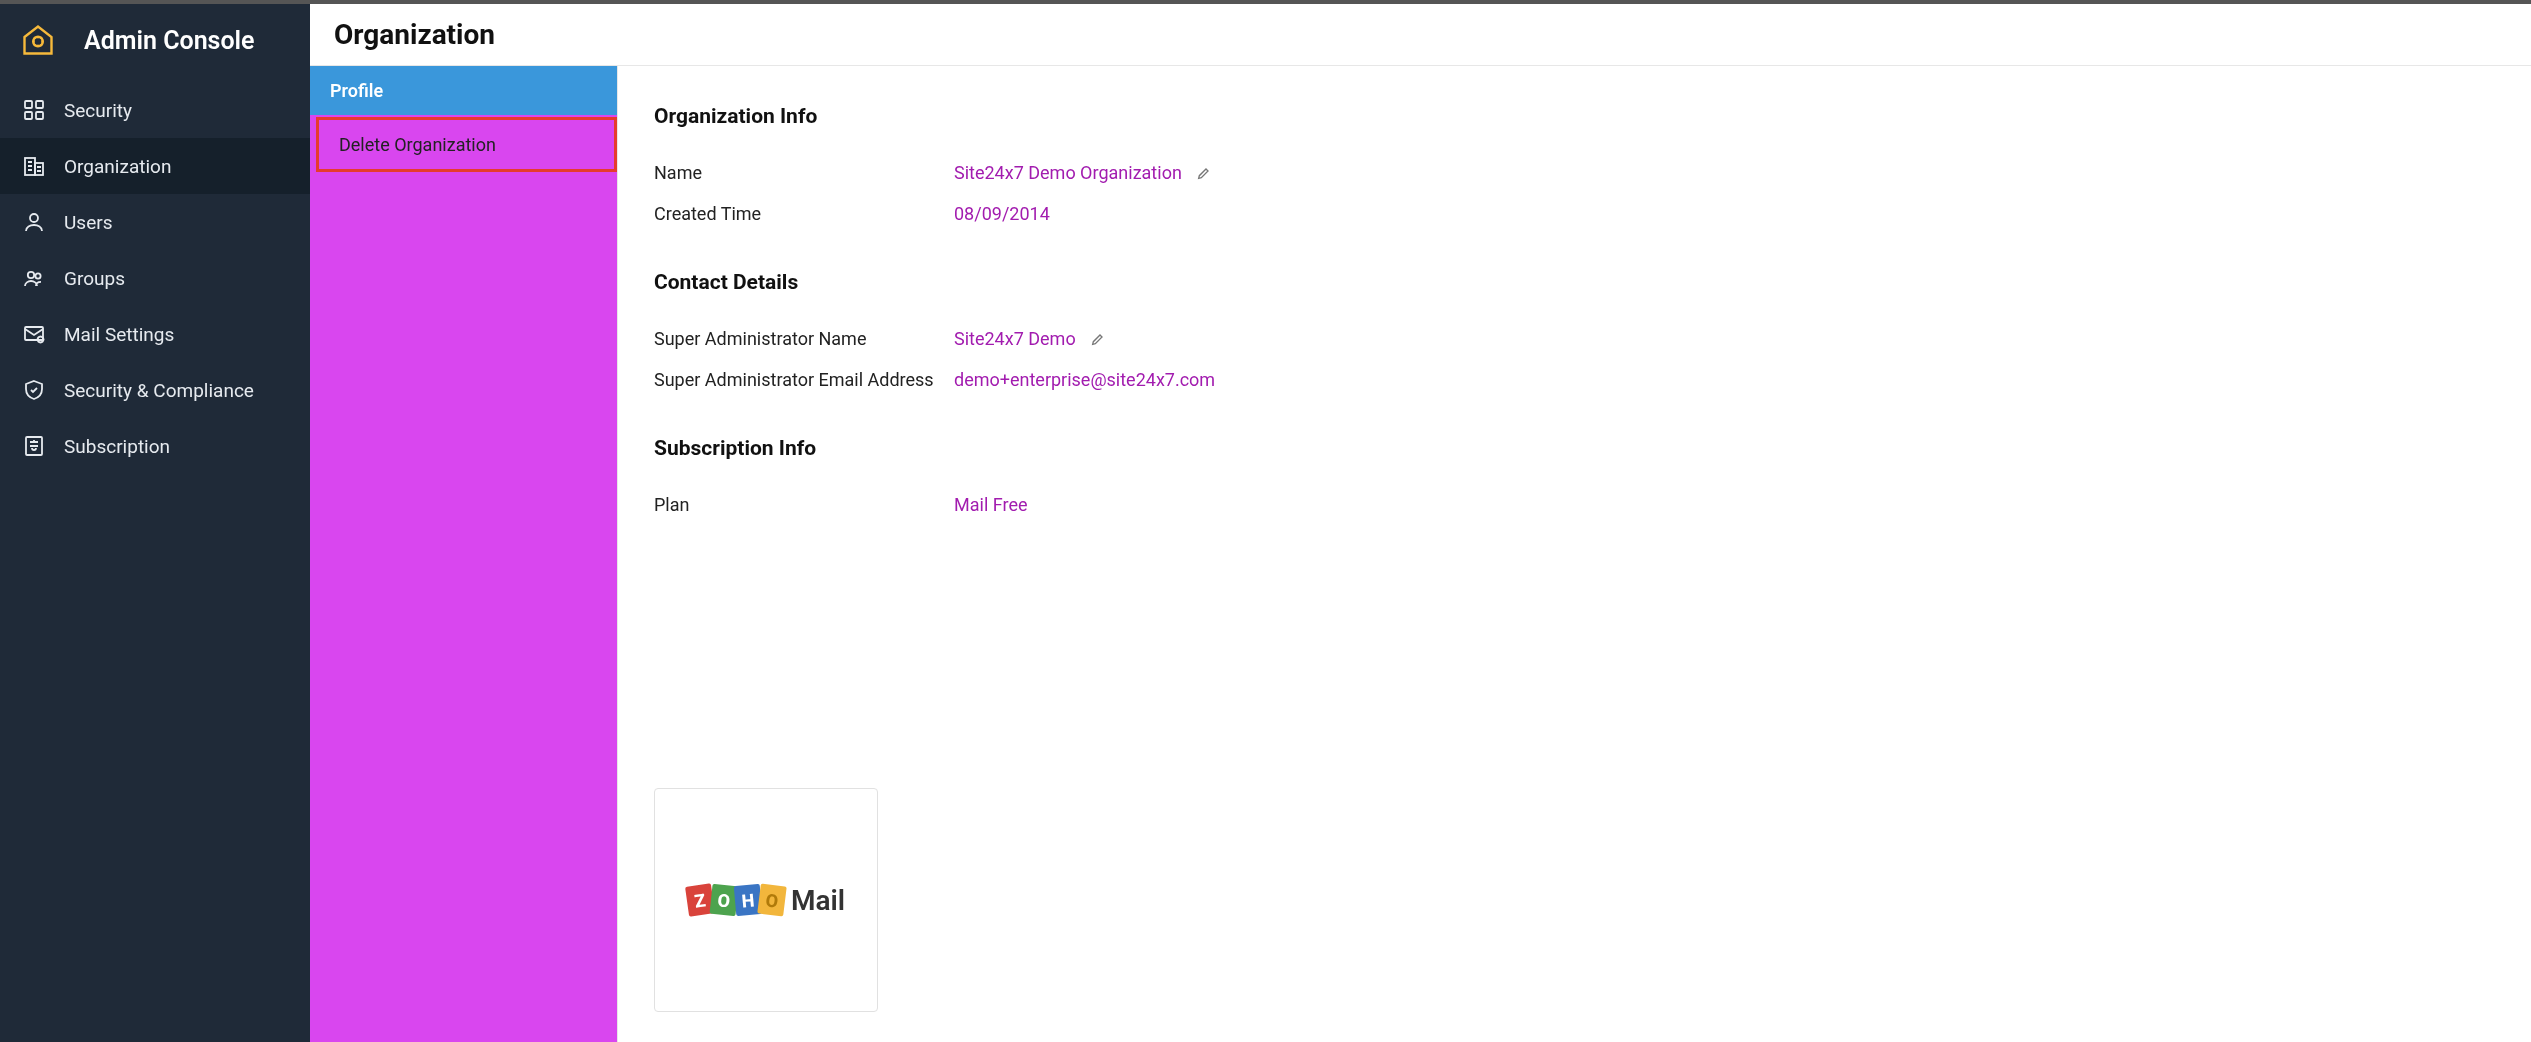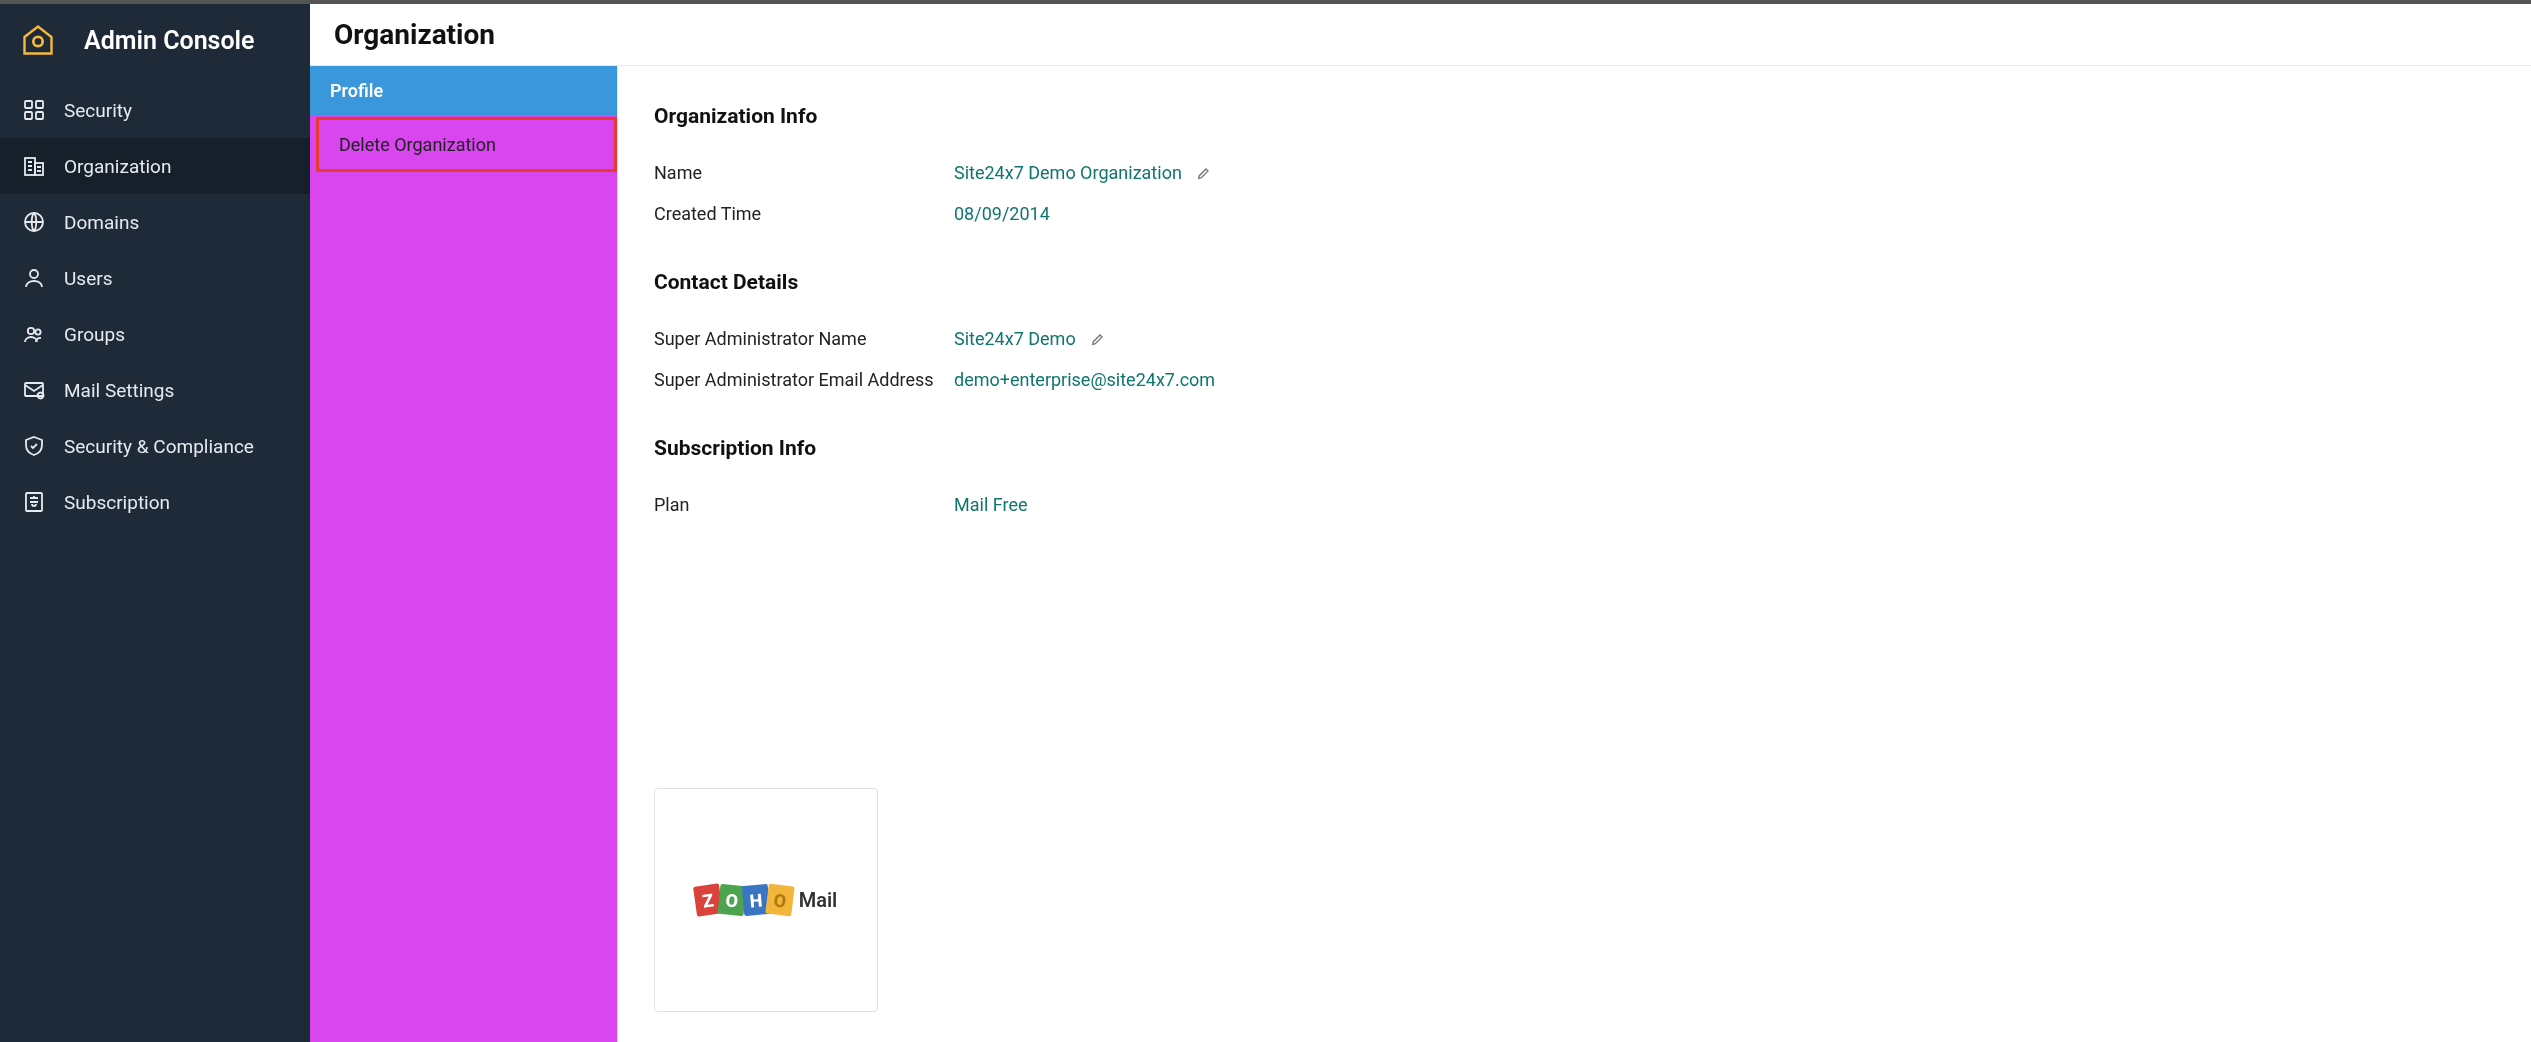--- a/index.html
+++ b/index.html
@@ -30,32 +30,32 @@
 .qa .caret { font-size: 14px; color: #555; }
 .divider { width: 1px; height: 26px; background: #d6d6d6; }
 .search-input { border: none; outline: none; height: 100%; padding: 0 18px; font-size: 19px; width: 230px; color: #333; }
 .search-input::placeholder { color: #8a8a8a; }
 
 .content { display: flex; padding: 30px 36px; gap: 40px; align-items: flex-start; flex-direction: column; }
 .details { flex: 1; max-width: 800px; }
 .section-title { font-size: 21px; font-weight: 700; margin-bottom: 24px; margin-top: 8px; color: #111; }
 .row { display: flex; align-items: center; padding: 10px 0; font-size: 18px; }
 .row .label { width: 300px; color: #222; }
-.row .value { color: #0f766e; display: flex; align-items: center; gap: 14px; }
+.row .value { color: #a21caf; display: flex; align-items: center; gap: 14px; }
 .edit-icon { width: 16px; height: 16px; color: #777; cursor: pointer; }
 .section-gap { height: 28px; }
 
 .logo-card { width: 224px; height: 224px; border: 1px solid #e1e1e1; border-radius: 4px; display: flex; align-items: center; justify-content: center; margin-top: 8px; }
 .zoho-logo { display: flex; align-items: center; gap: 2px; }
 .zoho-box { width: 26px; height: 30px; display: flex; align-items: center; justify-content: center; font-weight: 800; font-size: 18px; color: #fff; border-radius: 2px; }
 .zoho-z { background: #d9433b; transform: rotate(-8deg); }
 .zoho-o1 { background: #4da34e; transform: rotate(6deg); margin-left: -4px; }
 .zoho-h { background: #3a75c4; transform: rotate(-5deg); margin-left: -4px; }
 .zoho-o2 { background: #f2b63c; transform: rotate(7deg); margin-left: -4px; color: #b07a0a; }
-.zoho-mail { font-size: 20px; font-weight: 600; color: #333; margin-left: 4px; }
+.zoho-mail { font-size: 28px; font-weight: 600; color: #333; margin-left: 4px; }
 
 svg { display: block; }
 </style>
 </head>
 <body>
 
 <div class="app">
 
   <aside class="sidebar">
     <div class="brand">
@@ -86,29 +86,20 @@
         <span class="icon">
           <svg viewBox="0 0 24 24" width="24" height="24" fill="none" stroke="currentColor" stroke-width="1.8">
             <rect x="3" y="4" width="10" height="17"></rect>
               <rect x="13" y="9" width="8" height="12"></rect>
             <path d="M6 8h4 M6 12h4 M6 16h4 M15 13h4 M15 17h4"></path>
           </svg>
         </span>
         <span>Organization</span>
       </div>
 
-      <div class="nav-item">
-        <span class="icon">
-          <svg viewBox="0 0 24 24" width="24" height="24" fill="none" stroke="currentColor" stroke-width="1.8">
-            <circle cx="12" cy="12" r="9"></circle>
-              <path d="M3 12h18 M12 3c3 3 3 15 0 18 M12 3c-3 3-3 15 0 18"></path>
-          </svg>
-        </span>
-        <span>Domains</span>
-      </div>
 
       <div class="nav-item">
         <span class="icon">
           <svg viewBox="0 0 24 24" width="24" height="24" fill="none" stroke="currentColor" stroke-width="1.8">
             <circle cx="12" cy="8" r="4"></circle>
               <path d="M4 21c0-4 4-6 8-6s8 2 8 6"></path>
           </svg>
         </span>
         <span>Users</span>
       </div>

